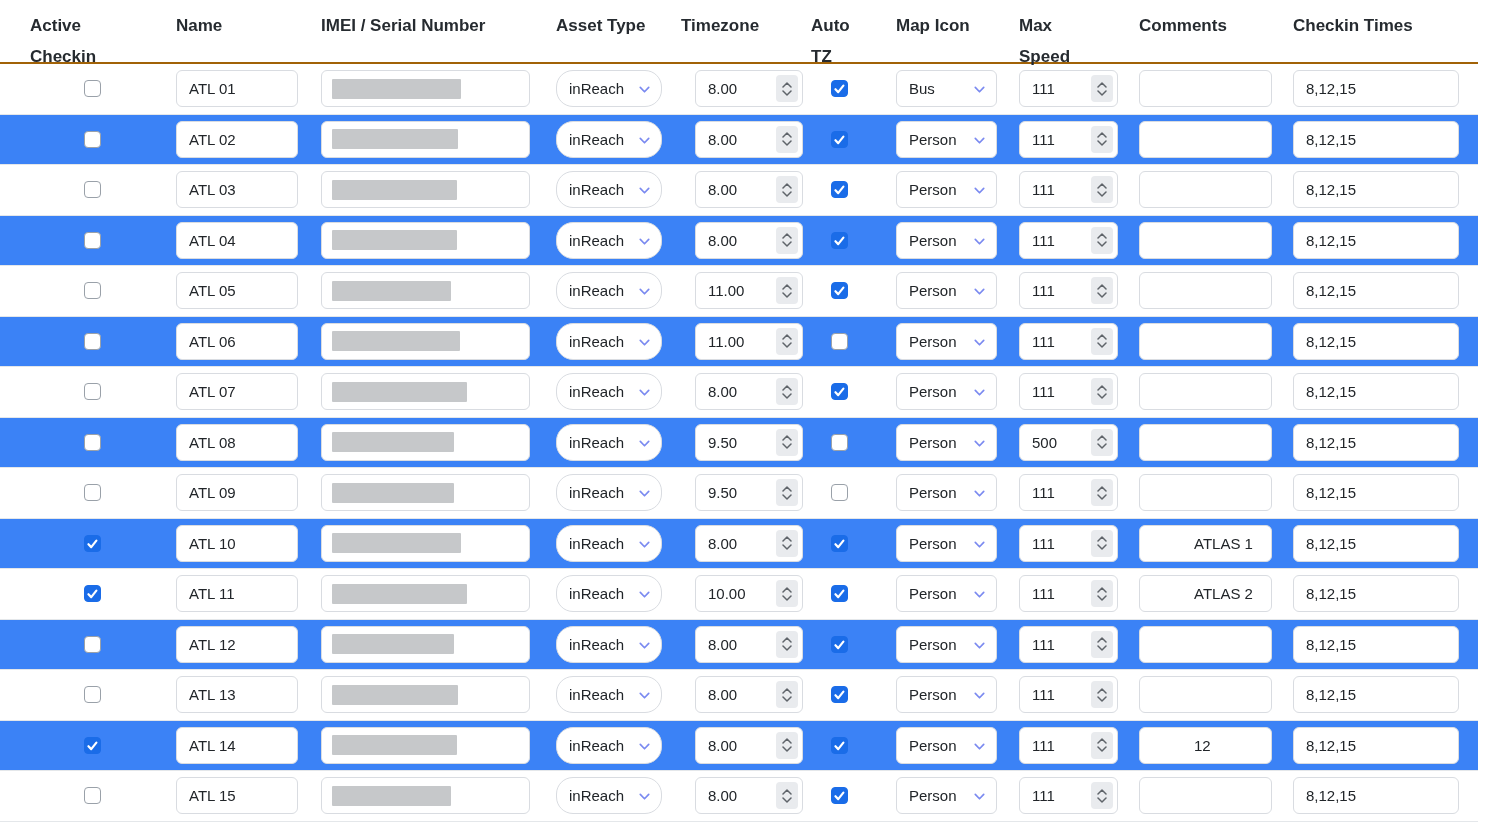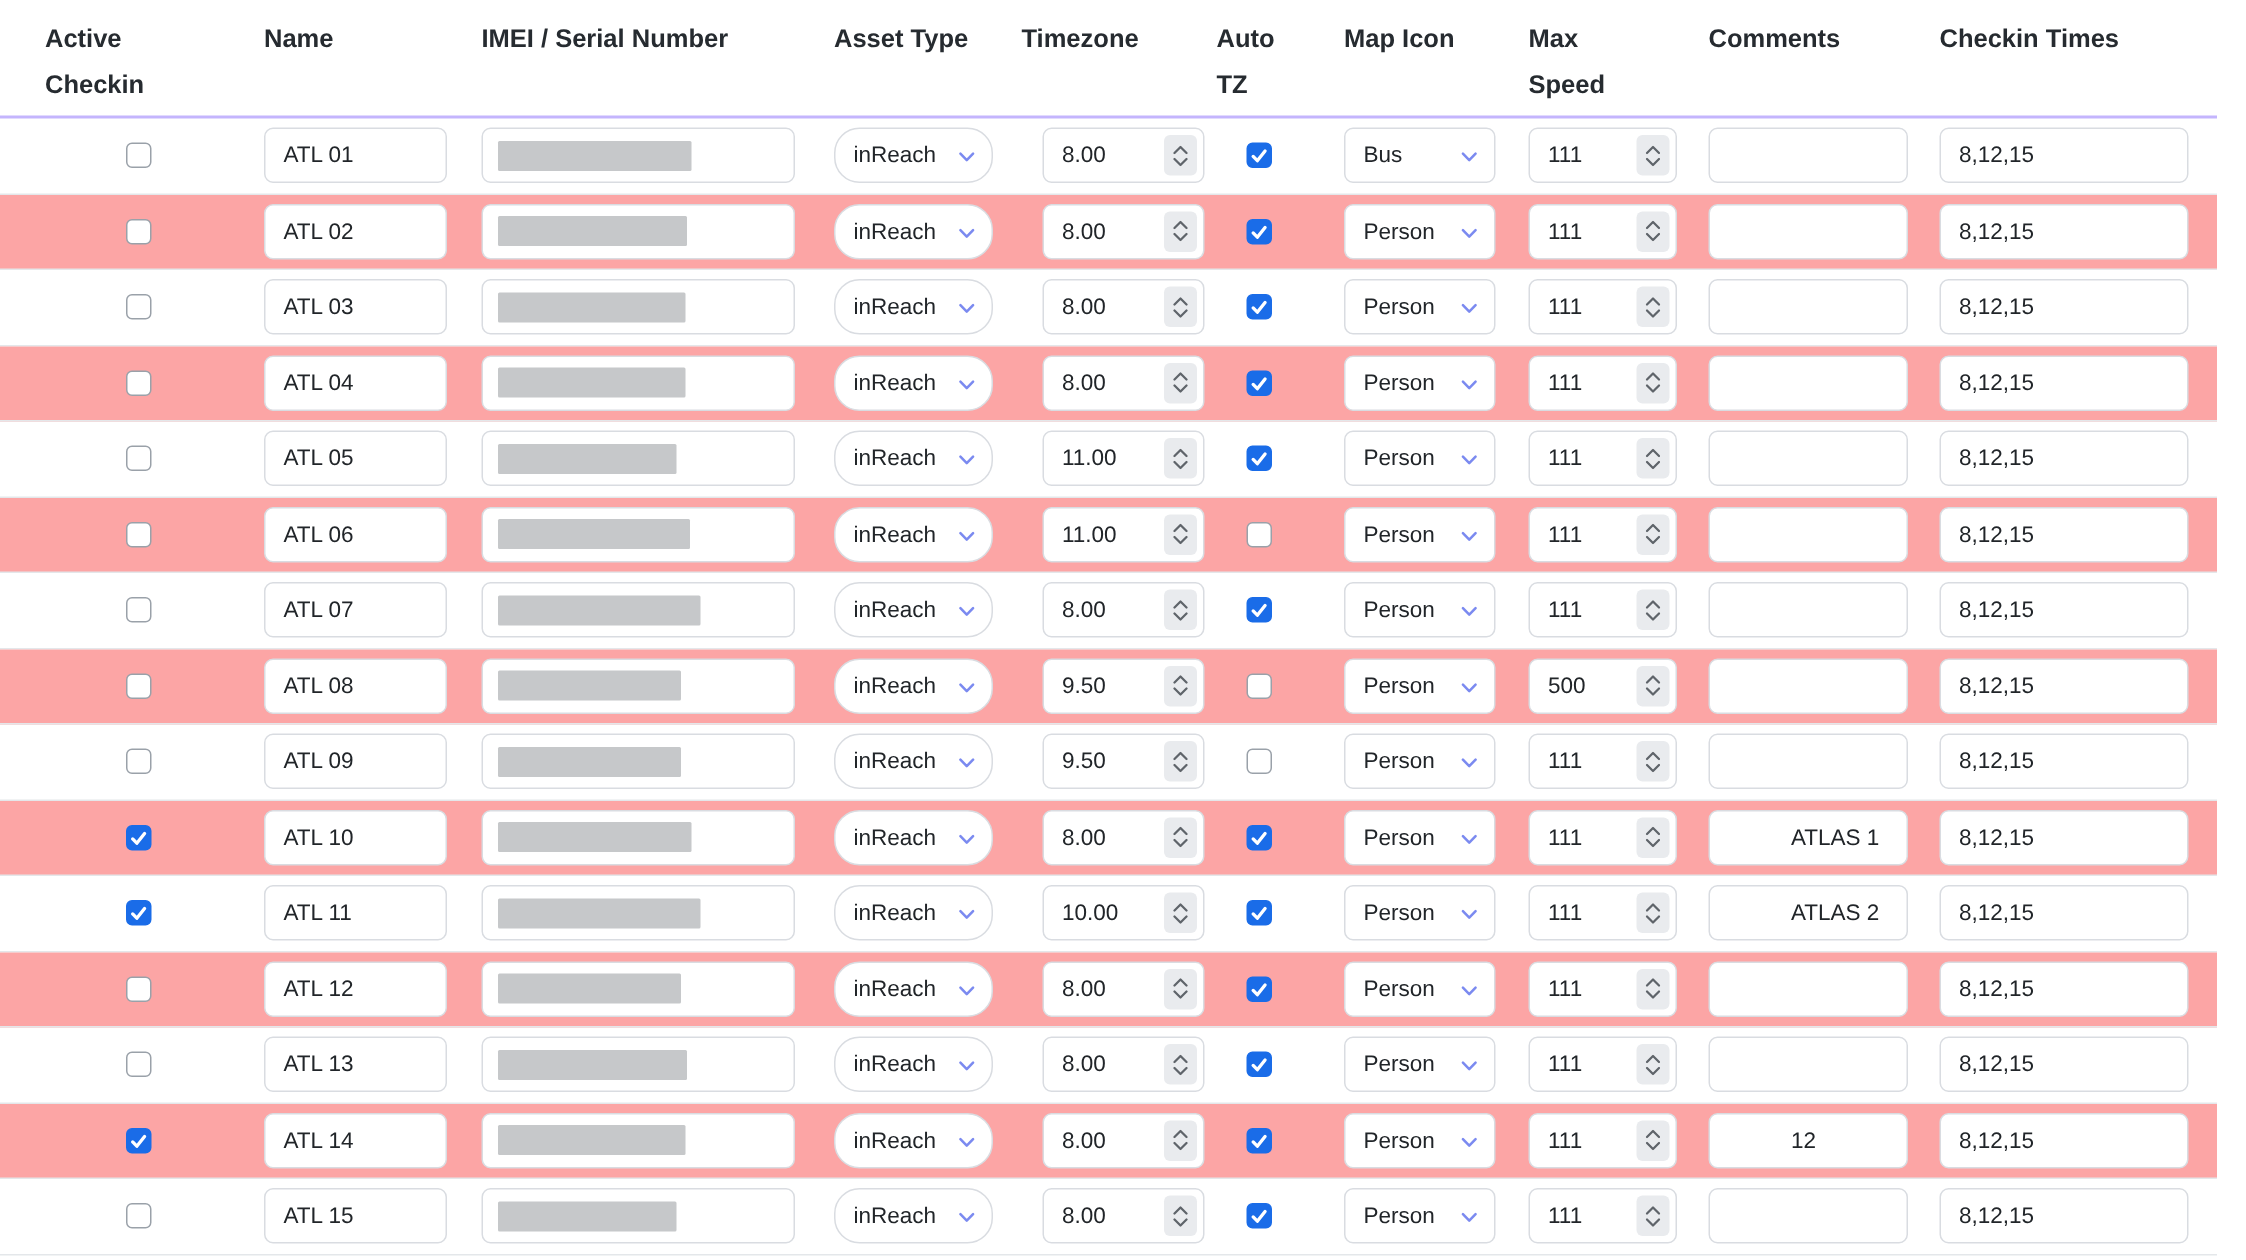--- a/index.html
+++ b/index.html
@@ -7,36 +7,36 @@
     width:1497px; height:840px; background:#ffffff; overflow:hidden;
     font-family:"Liberation Sans", sans-serif; color:#212529;
     -webkit-font-smoothing:antialiased;
   }
   .table { width:1478px; }
   .thead, .tr {
     display:grid;
     grid-template-columns:165px 145px 235px 125px 130px 85px 123px 120px 154px 196px;
   }
   .thead {
-    height:79px; box-sizing:border-box;
-    border-bottom:2px solid #c4b5fd; align-items:start;
+    height:64px; box-sizing:border-box;
+    border-bottom:2px solid #a16207; align-items:start;
   }
   .th {
     font-size:17px; font-weight:700; color:#262b30;
     line-height:31px; padding:10px 4px 0 11px; box-sizing:border-box;
     white-space:nowrap;
   }
   .th span { display:block; }
   .th.first { padding-left:30px; }
   .th .w72 { width:72px; white-space:normal; }
   .th .w48 { width:48px; white-space:normal; }
   .th .w64 { width:64px; white-space:normal; }
 
   .tr { height:50.5px; align-items:center; border-bottom:1px solid #e4e7ea; box-sizing:border-box;text-align:right; }
-  .tr.stripe { background:#fca5a5; }
+  .tr.stripe { background:#3b82f6; }
   .td { padding-left:11px; }
   .td.col-active { padding-left:84px; }
   .td.col-autotz { padding-left:31px; }
 
   
   .cb {
     display:block; width:17px; height:17px; box-sizing:border-box;
     border:1px solid #9aa1a9; border-radius:4px; background:#fff; position:relative;
     cursor:pointer;
   }

